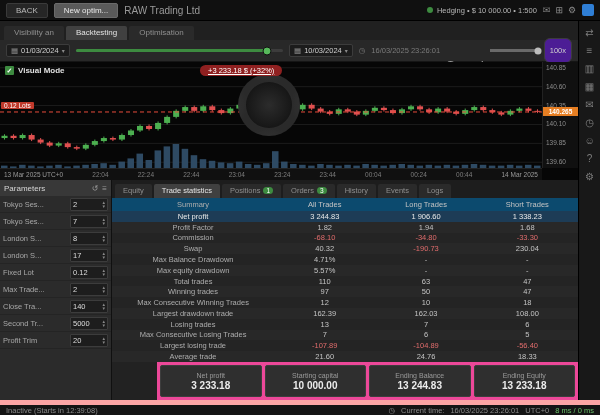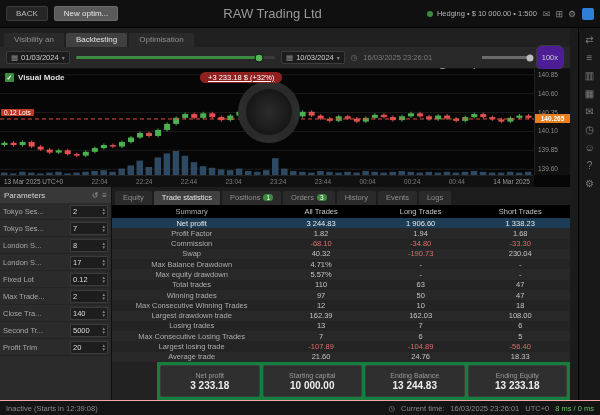--- a/index.html
+++ b/index.html
@@ -1,32 +1,32 @@
 <!DOCTYPE html>
 <html><head>
 <meta charset="utf-8">
 <style>
   * { margin:0; padding:0; box-sizing:border-box; }
   body { background:#000; font-family:"Liberation Sans", sans-serif; }
   .app { width:600px; height:415px; background:#1b1b1b; color:#ccc; display:flex; flex-direction:column; overflow:hidden; font-size:8px; }
 
   
-  .topbar { height:28px; background:#101010; display:flex; align-items:center; gap:6px; padding:0 6px; flex:none; border-bottom:1px solid #000; }
+  .topbar { height:21px; background:#101010; display:flex; align-items:center; gap:6px; padding:0 6px; flex:none; border-bottom:1px solid #000; }
   .btn { font-size:8px; padding:2px 9px; border-radius:2px; cursor:pointer; }
   .btn.back { background:#262626; border:1px solid #3a3a3a; color:#bbb; }
   .btn.new { background:#5a5a5a; border:1px solid #6a6a6a; color:#e8e8e8; }
-  .top-title { flex:1; text-align:center; color:#9a9a9a; font-size:13px; }
+  .top-title { flex:1; color:#9a9a9a; font-size:10px; }
   .account { display:flex; align-items:center; gap:4px; color:#b5b5b5; font-size:7.5px; white-space:nowrap; }
   .dot { width:6px; height:6px; border-radius:50%; background:#3d8b40; display:inline-block; }
   .top-icons { display:flex; gap:5px; }
   .top-icons .tb-icon { color:#8a8a8a; font-size:9px; cursor:pointer; }
   .blue-chip { width:12px; height:12px; border-radius:2px; background:#2f7fd6; }
 
   
-  .mainrow { flex:1; display:flex; min-height:0;gap:8px; }
+  .mainrow { flex:1; display:flex; min-height:0; }
   .leftcol { width:578px; display:flex; flex-direction:column; min-height:0; }
 
   
   .tabsbar { height:19px; background:#202020; display:flex; align-items:flex-end; gap:2px; padding:2px 4px 0; flex:none; }
   .tab { padding:2px 10px 3px; background:#2a2a2a; color:#8f8f8f; font-size:8px; border-radius:2px 2px 0 0; cursor:pointer; white-space:nowrap; }
   .tab.active { background:#404040; color:#e2e2e2; }
 
   
   .controlbar { height:22px; background:#282828; display:flex; align-items:center; gap:6px; padding:0 6px; flex:none; border-bottom:1px solid #151515; }
   .datebox { display:flex; align-items:center; gap:3px; background:#1c1c1c; border:1px solid #3c3c3c; border-radius:2px; padding:1px 4px; color:#cfcfcf; font-size:7.5px; cursor:pointer; }
@@ -71,41 +71,41 @@
   .spinner { display:flex; flex-direction:column; line-height:4px; }
   .spin { color:#8a8a8a; font-size:5px; cursor:pointer; }
 
   .stats { flex:1; display:flex; flex-direction:column; min-width:0; background:#222; }
   .stats-tabs { height:18px; background:#1d1d1d; display:flex; align-items:flex-end; gap:2px; padding:2px 3px 0; flex:none; }
   .stat-tab { display:flex; align-items:center; gap:3px; padding:2px 8px 3px; background:#2a2a2a; color:#8f8f8f; font-size:7.5px; border-radius:2px 2px 0 0; cursor:pointer; white-space:nowrap; }
   .stat-tab.active { background:#404040; color:#e5e5e5; }
   .badge { background:#3d8b40; color:#fff; font-size:6.5px; padding:0 3px; border-radius:6px; }
 
   .stat-table { flex:1; display:flex; flex-direction:column; min-height:0; }
-  .stat-header { display:grid; grid-template-columns:1.6fr 1fr 1fr 1fr; background:#000000; color:#8f8f8f; height:13px; align-items:center; flex:none; }
+  .stat-header { display:grid; grid-template-columns:1.6fr 1fr 1fr 1fr; background:#0c4a6e; color:#8f8f8f; height:13px; align-items:center; flex:none; }
   .stat-rows { flex:1; display:flex; flex-direction:column; min-height:0; }
   .stat-row { display:grid; grid-template-columns:1.6fr 1fr 1fr 1fr; flex:1; align-items:center; background:#242424; cursor:pointer; }
   .stat-row.alt { background:#282828; }
   .stat-row.selected { background:#1d3c56; }
   .cell { text-align:center; font-size:7.5px; color:#c4c4c4; overflow:hidden; white-space:nowrap; }
   .cell.first { color:#adadad; }
   .cell.neg { color:#e06c6c; }
   .stat-row.selected .cell { color:#e8e8e8; }
 
-  .cards { height:38px; display:flex; gap:3px; padding:3px; background:#15803d; flex:none;margin-left:45px; }
+  .cards { height:38px; display:flex; gap:3px; padding:3px; background:#ec4899; flex:none;margin-left:45px; }
   .card { flex:1; background:#2f2f2f; border:1px solid #3d3d3d; border-radius:2px; display:flex; flex-direction:column; align-items:center; justify-content:center; gap:1px; }
   .card-label { color:#9a9a9a; font-size:7px; }
   .card-value { color:#ececec; font-size:10px; font-weight:bold; }
 
   
   .right-toolbar { width:22px; background:#181818; border-left:1px solid #000; display:flex; flex-direction:column; align-items:center; gap:7px; padding-top:6px; flex:none; }
   .right-toolbar .tb-icon { color:#7d7d7d; font-size:10px; cursor:pointer; }
 
   
-  .statusbar { height:15px; background:#141414; border-top:1px solid #fca5a5; display:flex; align-items:center; gap:6px; padding:0 6px; flex:none; font-size:7.5px; color:#8a8a8a; }
+  .statusbar { height:15px; background:#141414; border-top:5px solid #fca5a5; display:flex; align-items:center; gap:6px; padding:0 6px; flex:none; font-size:7.5px; color:#8a8a8a; }
   .statusbar .spacer { flex:1; }
   .latency { color:#6abf69; }
 </style>
 </head>
 <body>
 
 <div class="app">
 
   <div class="topbar">
     <div class="btn back">BACK</div>

